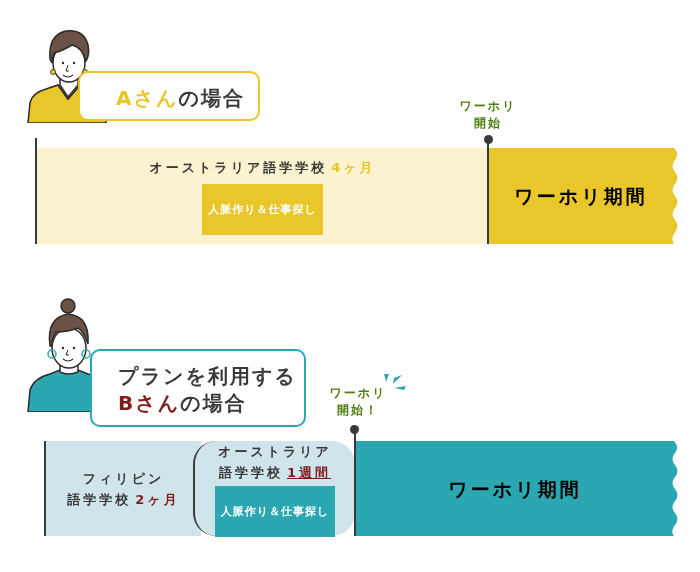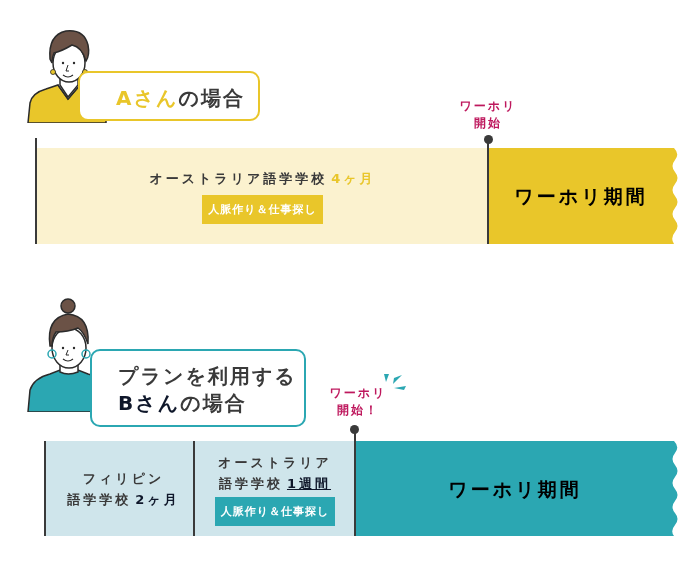--- a/index.html
+++ b/index.html
@@ -9,33 +9,33 @@
   .abs { position: absolute; }
 
   
   .label-box {
     position: absolute; background: #fff; border-radius: 10px;
     font-weight: bold; font-size: 20px; letter-spacing: 2px; color: #3a3a3a;
   }
   .label-a { left: 78px; top: 71px; width: 182px; height: 50px; border: 2px solid #e9c62a; padding: 12px 0 11px 36px; }
   .label-b { left: 90px; top: 329px; width: 216px; height: 78px; border: 2px solid #2ba7b2; padding: 12px 0 0 26px; line-height: 27px; margin-top: 20px; }
   .hl-yellow { color: #e9c62a; }
-  .hl-teal { color: #0f172a; }
+  .hl-teal { color: #7f1d1d; }
 
   
   .bar { position: absolute; display: flex; flex-direction: column; align-items: center; justify-content: center; text-align: center; }
   .school-text { font-weight: bold; font-size: 13px; letter-spacing: 3px; color: #3a3a3a; line-height: 21px; }
-  .tag { display: inline-block; font-size: 11px; font-weight: bold; color: #fff; padding: 7px 6px; letter-spacing: 1px; margin-top: 6px; }
+  .tag { display: inline-block; font-size: 11px; font-weight: bold; color: #fff; padding: 18px 6px; letter-spacing: 1px; margin-top: 6px; }
   .tag-yellow { background: #e9c62a; }
   .tag-teal { background: #2ba7b2; }
   .holiday-text { font-weight: bold; font-size: 19px; color: #000000; letter-spacing: 3px; }
 
   .vline { position: absolute; width: 2px; background: #3a3a3a; }
   .dot { position: absolute; width: 9px; height: 9px; border-radius: 50%; background: #3a3a3a; }
-  .marker-text { position: absolute; font-size: 12px; font-weight: bold; color: #be185d; text-align: center; letter-spacing: 2px; line-height: 17px; }
+  .marker-text { position: absolute; font-size: 12px; font-weight: bold; color: #4d7c0f; text-align: center; letter-spacing: 2px; line-height: 17px; }
 </style>
 </head>
 <body>
 
 <div class="abs" style="left:22px; top:15px; width:90px; height:108px;">
   <svg width="90" height="108" viewBox="0 0 90 108">
 
     <path d="M6 108 L8 88 Q10 78 24 74 L36 70 L46 84 L58 70 L70 74 Q84 78 84 90 L84 108 Z" fill="#e9c62a" stroke="#2b2b2b" stroke-width="1.5"></path>
     <path d="M36 70 L46 84 L58 70" fill="#fff" stroke="#2b2b2b" stroke-width="1.5"></path>
 
@@ -122,21 +122,21 @@
   </svg>
 </div>
 <div class="dot" style="left:350px; top:425px;"></div>
 
 <div class="bar" style="left:44px; top:441px; width:157px; height:95px; background:#cfe5eb; border-left:2px solid #3a3a3a;">
   <div class="school-text">
     <div>フィリピン</div>
     <div><span>語学学校</span><span class="hl-teal" style="margin-left:4px;">2ヶ月</span></div>
   </div>
 </div>
-<div class="bar" style="left:193px; top:441px; width:162px; height:95px; background:#cfe5eb; border-left:2px solid #3a3a3a;">
+<div class="bar" style="left:193px; top:441px; width:162px; height:95px; background:#cfe5eb; border-left:2px solid #3a3a3a;border-radius:23px;">
   <div class="school-text">
     <div>オーストラリア</div>
     <div><span>語学学校</span><span class="hl-teal" style="margin-left:4px;text-decoration:underline;">1週間</span></div>
   </div>
   <span class="tag tag-teal" style="margin-top:3px;">人脈作り＆仕事探し</span>
 </div>
 <div class="vline" style="left:354px; top:430px; height:106px; z-index:2;"></div>
 <div class="abs" style="left:356px; top:441px; width:326px; height:95px;">
   <svg width="326" height="95" viewBox="0 0 326 95" style="position:absolute; left:0; top:0;">
     <path d="M0 0 L318 0 Q324 6 319 12 Q314 18 319 24 Q324 30 319 36 Q314 42 319 48 Q324 54 319 60 Q314 66 319 72 Q324 78 319 84 Q314 90 318 95 L0 95 Z" fill="#2ba7b2"></path>

